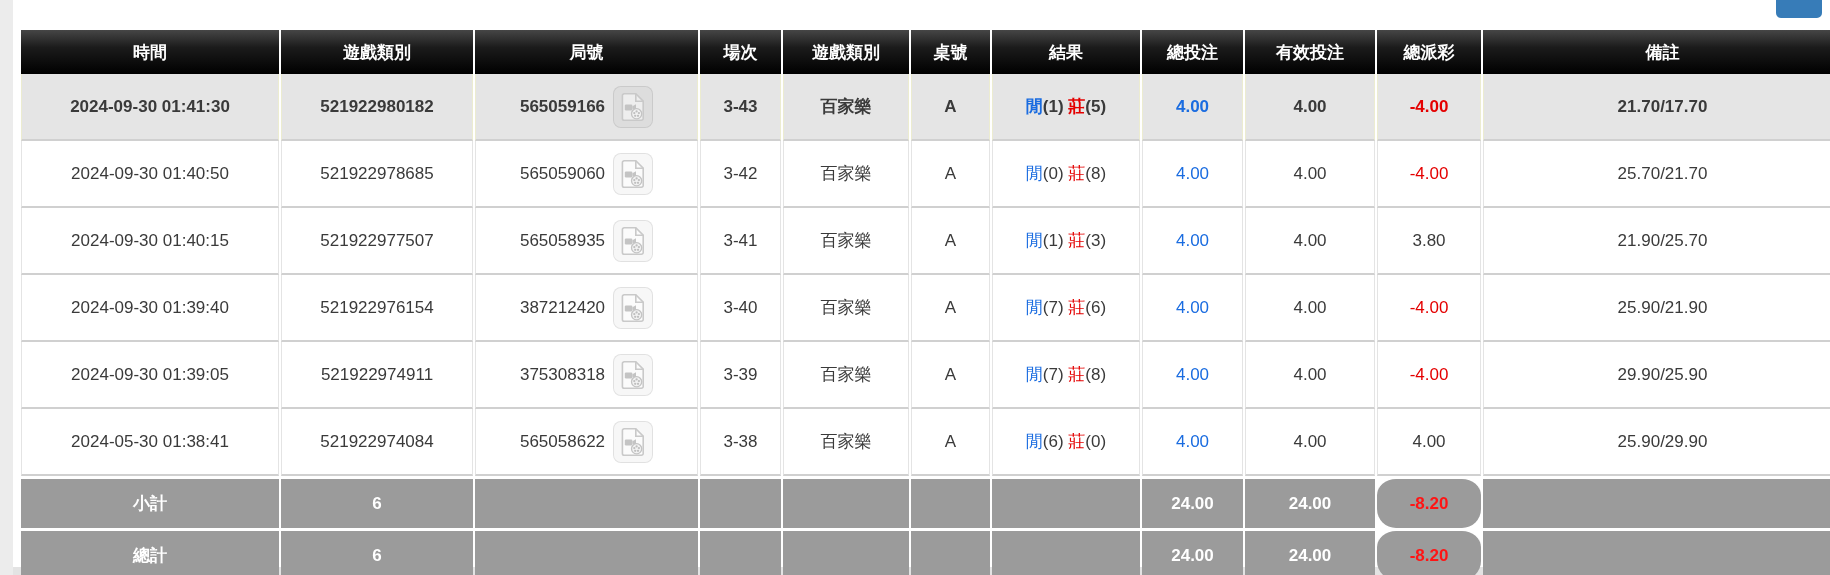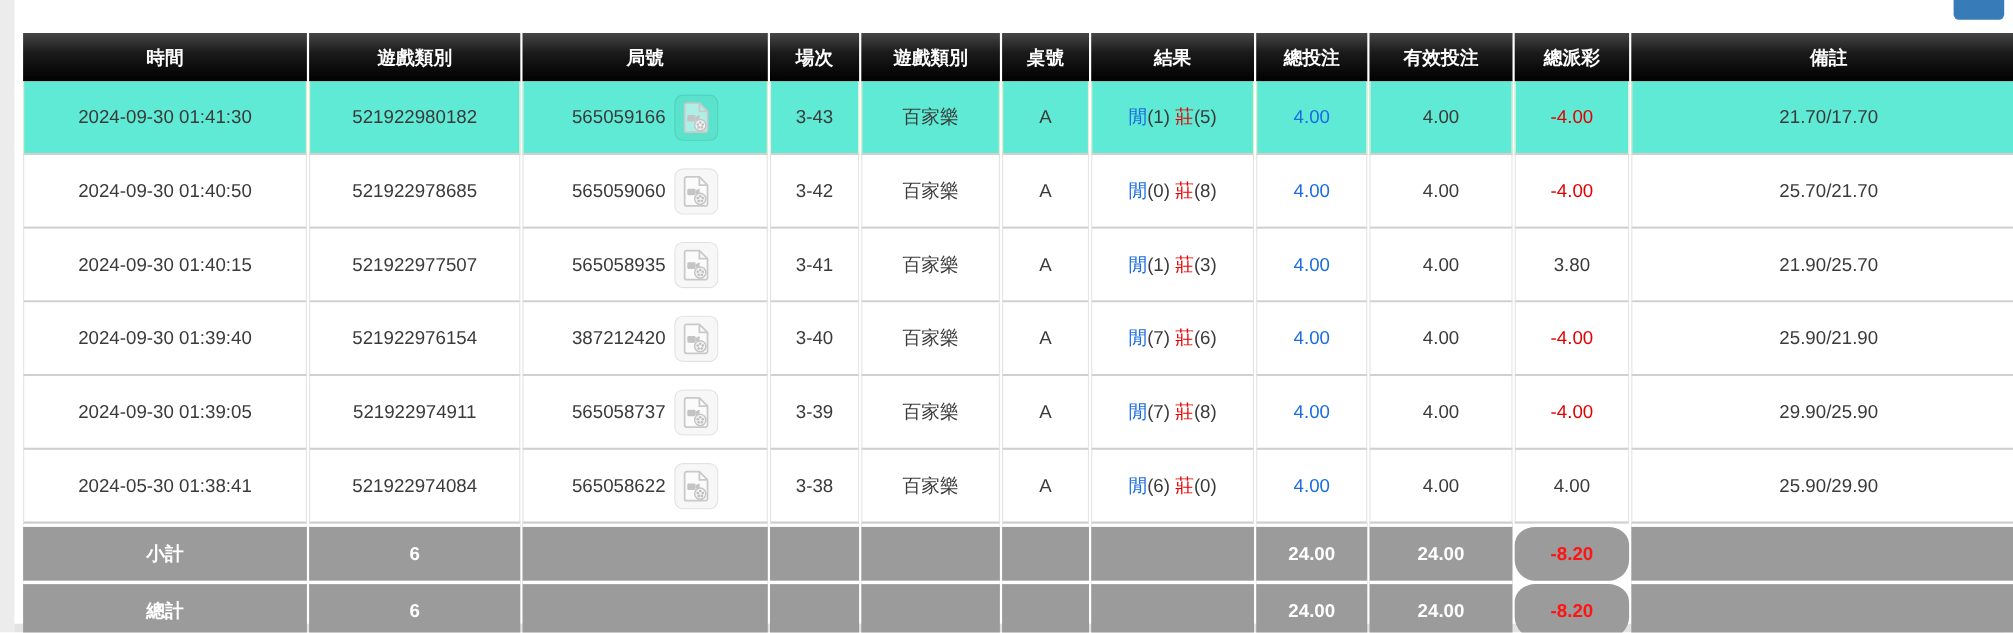--- a/index.html
+++ b/index.html
@@ -27,21 +27,21 @@
   }
   td {
     padding:0 4px; text-align:center; vertical-align:middle;
     font-size:17px; color:#3a3a3a;
     border-left:1px solid #e4e4e4; border-right:1px solid #e4e4e4;
     border-bottom:2px solid #d0d0d0;
     background:#ffffff;
     white-space:nowrap; overflow:hidden;
   }
   tr.data-row td { height:67px; }
-  tr.highlight td { background:#5eead4; border-left-color:#ececd0; border-right-color:#ececd0; }
+  tr.highlight td { background:#e5e5e5; border-left-color:#ececd0; border-right-color:#ececd0;font-weight:bold; }
   tr.summary td {
     height:52px; background:#9b9b9b; color:#ffffff; font-weight:700;
     border:none; border-top:3px solid #ffffff;
   }
   .c-blue { color:#1a6ce0; }
   .c-red  { color:#e40000; }
   td.link-val { color:#1a6ce0; cursor:pointer; }
   td.neg { color:#e40000; }
   tr.summary td.neg { color:#ff1414;border-radius:19px; }
   .icon-btn {
@@ -196,21 +196,21 @@
       <td><span class="c-blue">閒</span><span>(7)</span> <span class="c-red">莊</span><span>(6)</span></td>
       <td class="link-val">4.00</td>
       <td>4.00</td>
       <td class="neg">-4.00</td>
       <td>25.90/21.90</td>
     </tr>
 
     <tr class="data-row">
       <td>2024-09-30 01:39:05</td>
       <td>521922974911</td>
-      <td><span class="round-num">565058737</span><span class="icon-btn">
+      <td><span class="round-num">375308318</span><span class="icon-btn">
             <svg width="26" height="30" viewBox="0 0 26 30">
               <path d="M4.2 1.8 h11.6 l7.4 7.4 v17.2 a1.8 1.8 0 0 1 -1.8 1.8 H4.2 a1.8 1.8 0 0 1 -1.8 -1.8 V3.6 a1.8 1.8 0 0 1 1.8 -1.8 z" fill="rgba(255,255,255,0.5)" stroke="#c9c9c9" stroke-width="1.6"></path>
               <path d="M15.8 1.8 v7.4 h7.4" fill="none" stroke="#c9c9c9" stroke-width="1.6"></path>
               <rect x="4.8" y="12.5" width="7.6" height="6" rx="1.2" fill="#c4c4c4"></rect>
               <path d="M12.4 14.2 l3.6 -1.9 v6.4 l-3.6 -1.9 z" fill="#c4c4c4"></path>
               <circle cx="16.6" cy="21.8" r="5.1" fill="#f2f2f2" stroke="#c4c4c4" stroke-width="1.3"></circle>
               <circle cx="16.6" cy="19.4" r="1.15" fill="#bfbfbf"></circle>
               <circle cx="14.3" cy="21.1" r="1.15" fill="#bfbfbf"></circle>
               <circle cx="15.2" cy="23.8" r="1.15" fill="#bfbfbf"></circle>
               <circle cx="18.0" cy="23.8" r="1.15" fill="#bfbfbf"></circle>

